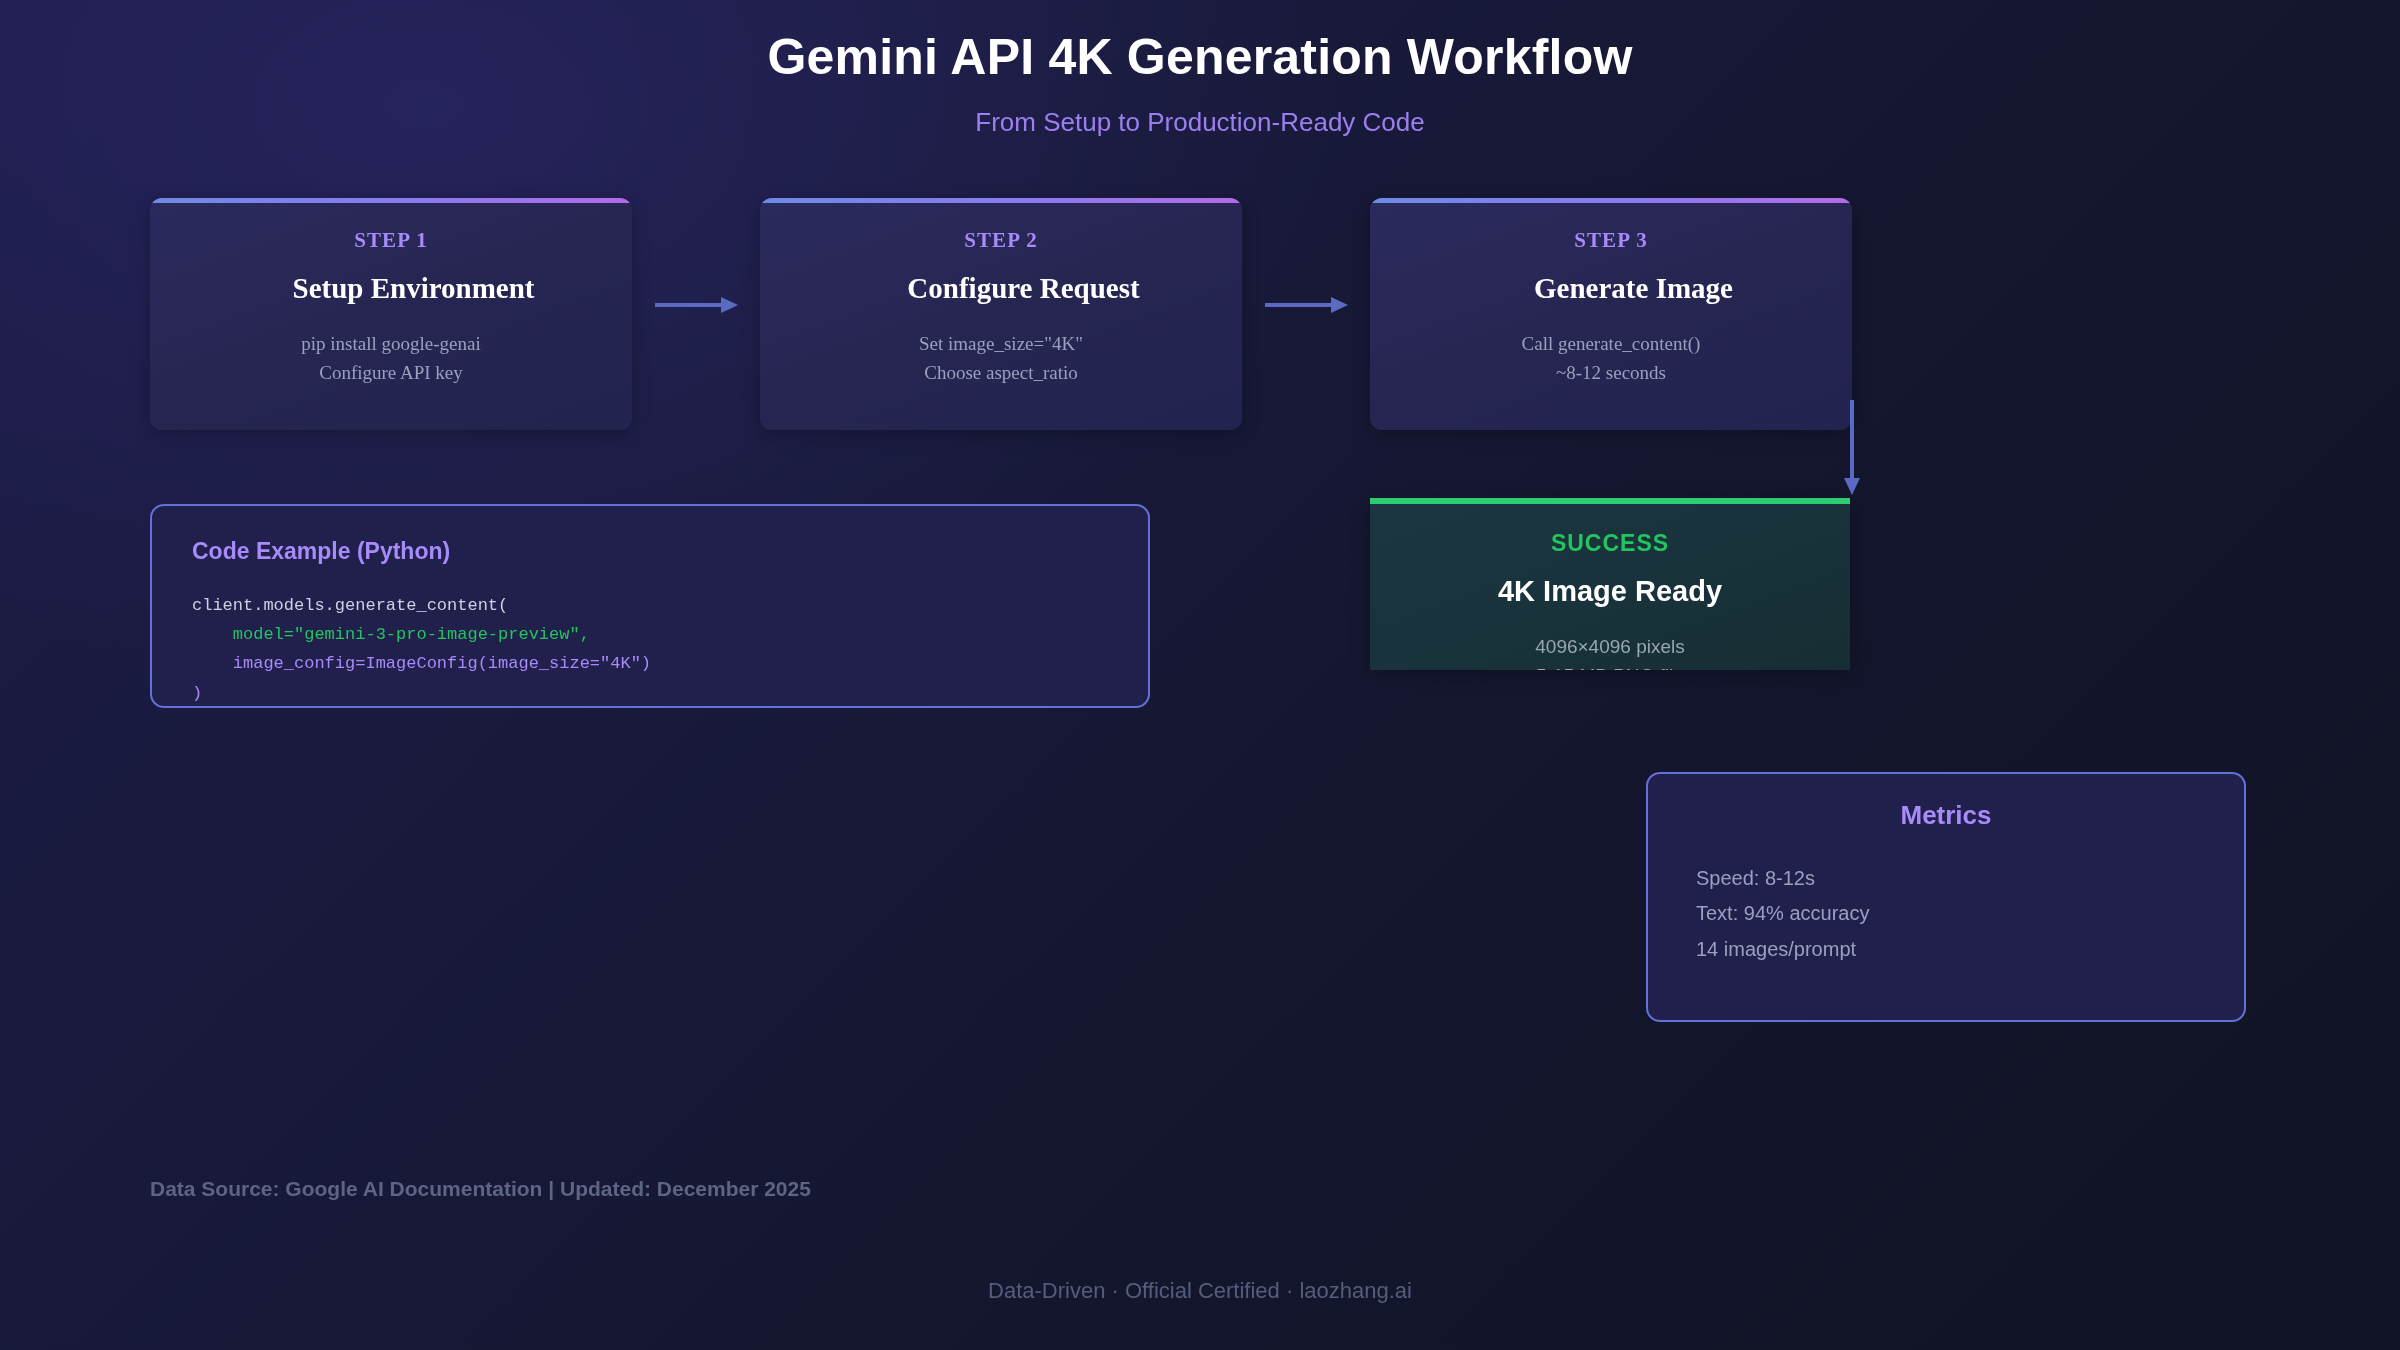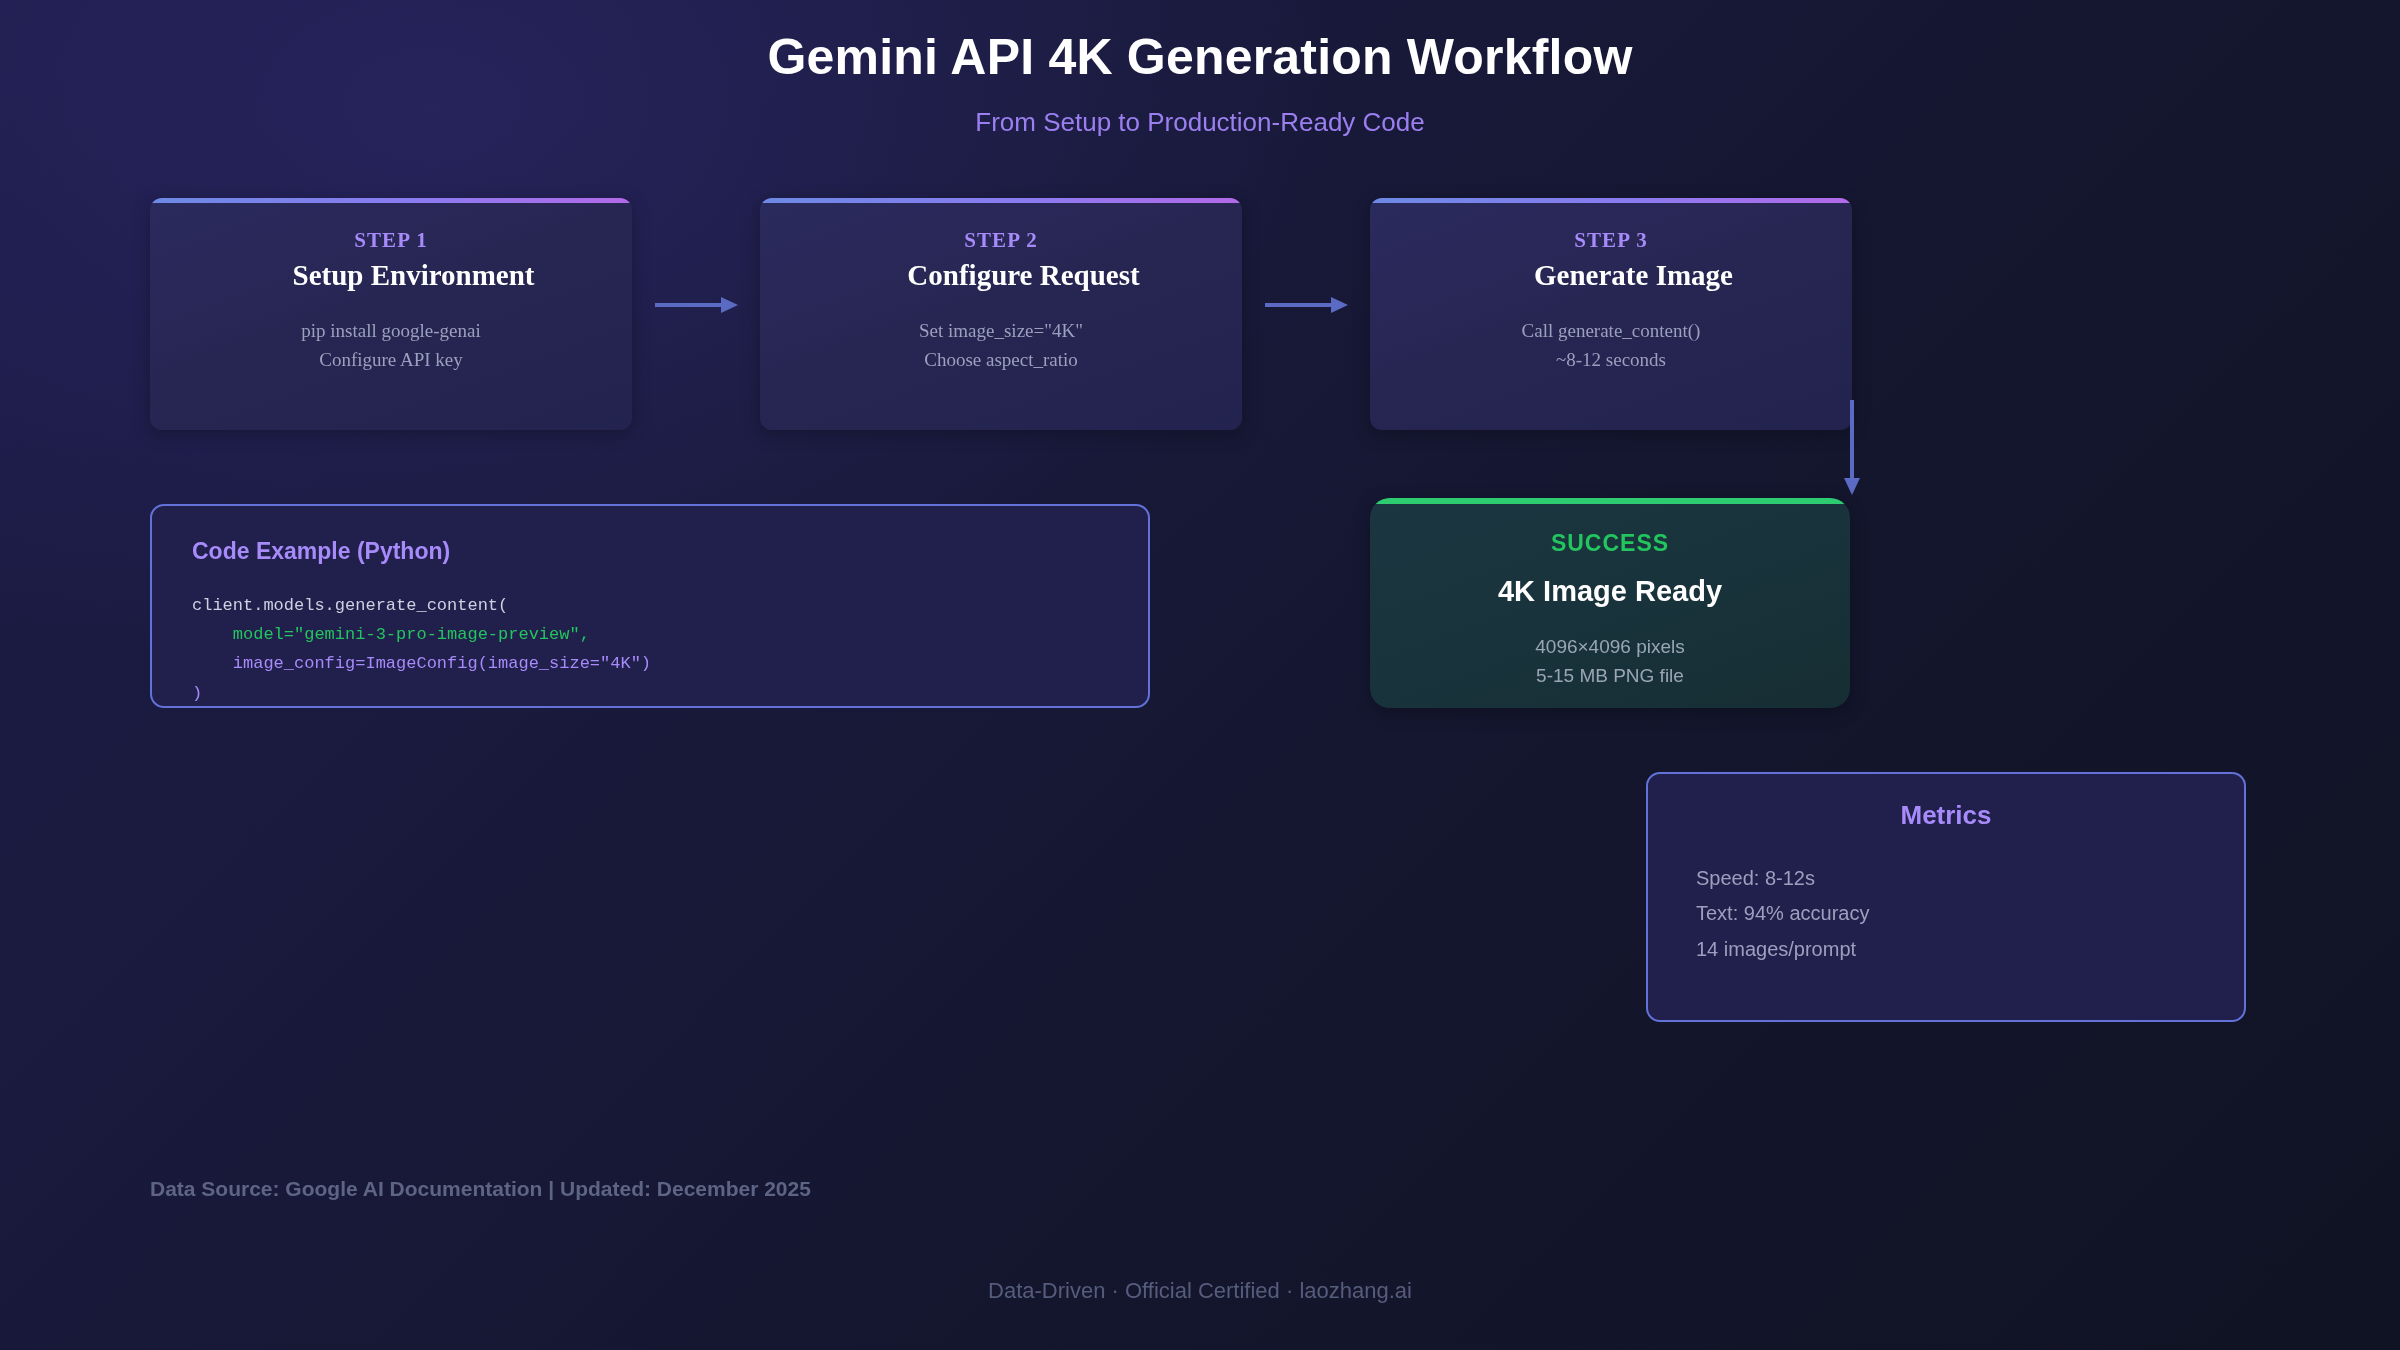--- a/index.html
+++ b/index.html
@@ -77,21 +77,21 @@
     padding-top: 30px;
     text-align: center;
   }
   .step-label {
     font-size: 21px;
     font-weight: bold;
     color: #a78bfa;
     letter-spacing: 1.1px;
   }
   .step-title {
-    margin-top: 6px;
+    margin-top: 19px;
     font-size: 29px;
     font-weight: bold;
     color: #ffffff;
     padding-left: 45px;
   }
   .step-lines {
     margin-top: 24px;
   }
   .step-line {
     font-size: 19px;
@@ -187,22 +187,22 @@
   .c-plain  { color: #cdd2e2; }
   .c-green  { color: #22c55e; }
   .c-purple { color: #a78bfa; }
 
   
   .success-card {
     position: absolute;
     left: 1370px;
     top: 498px;
     width: 480px;
-    height: 210px;
-    border-radius: 20px;
+    height: 172px;
+    border-radius: 0;
     background: linear-gradient(160deg, #1b3640 0%, #19333c 50%, #162e33 100%);
     overflow: hidden;
     box-shadow: 0 4px 18px rgba(0,0,0,0.3);
   }
   .success-card .topbar {
     position: absolute;
     top: 0; left: 0;
     width: 100%;
     height: 6px;
     background: #2ecc71;

